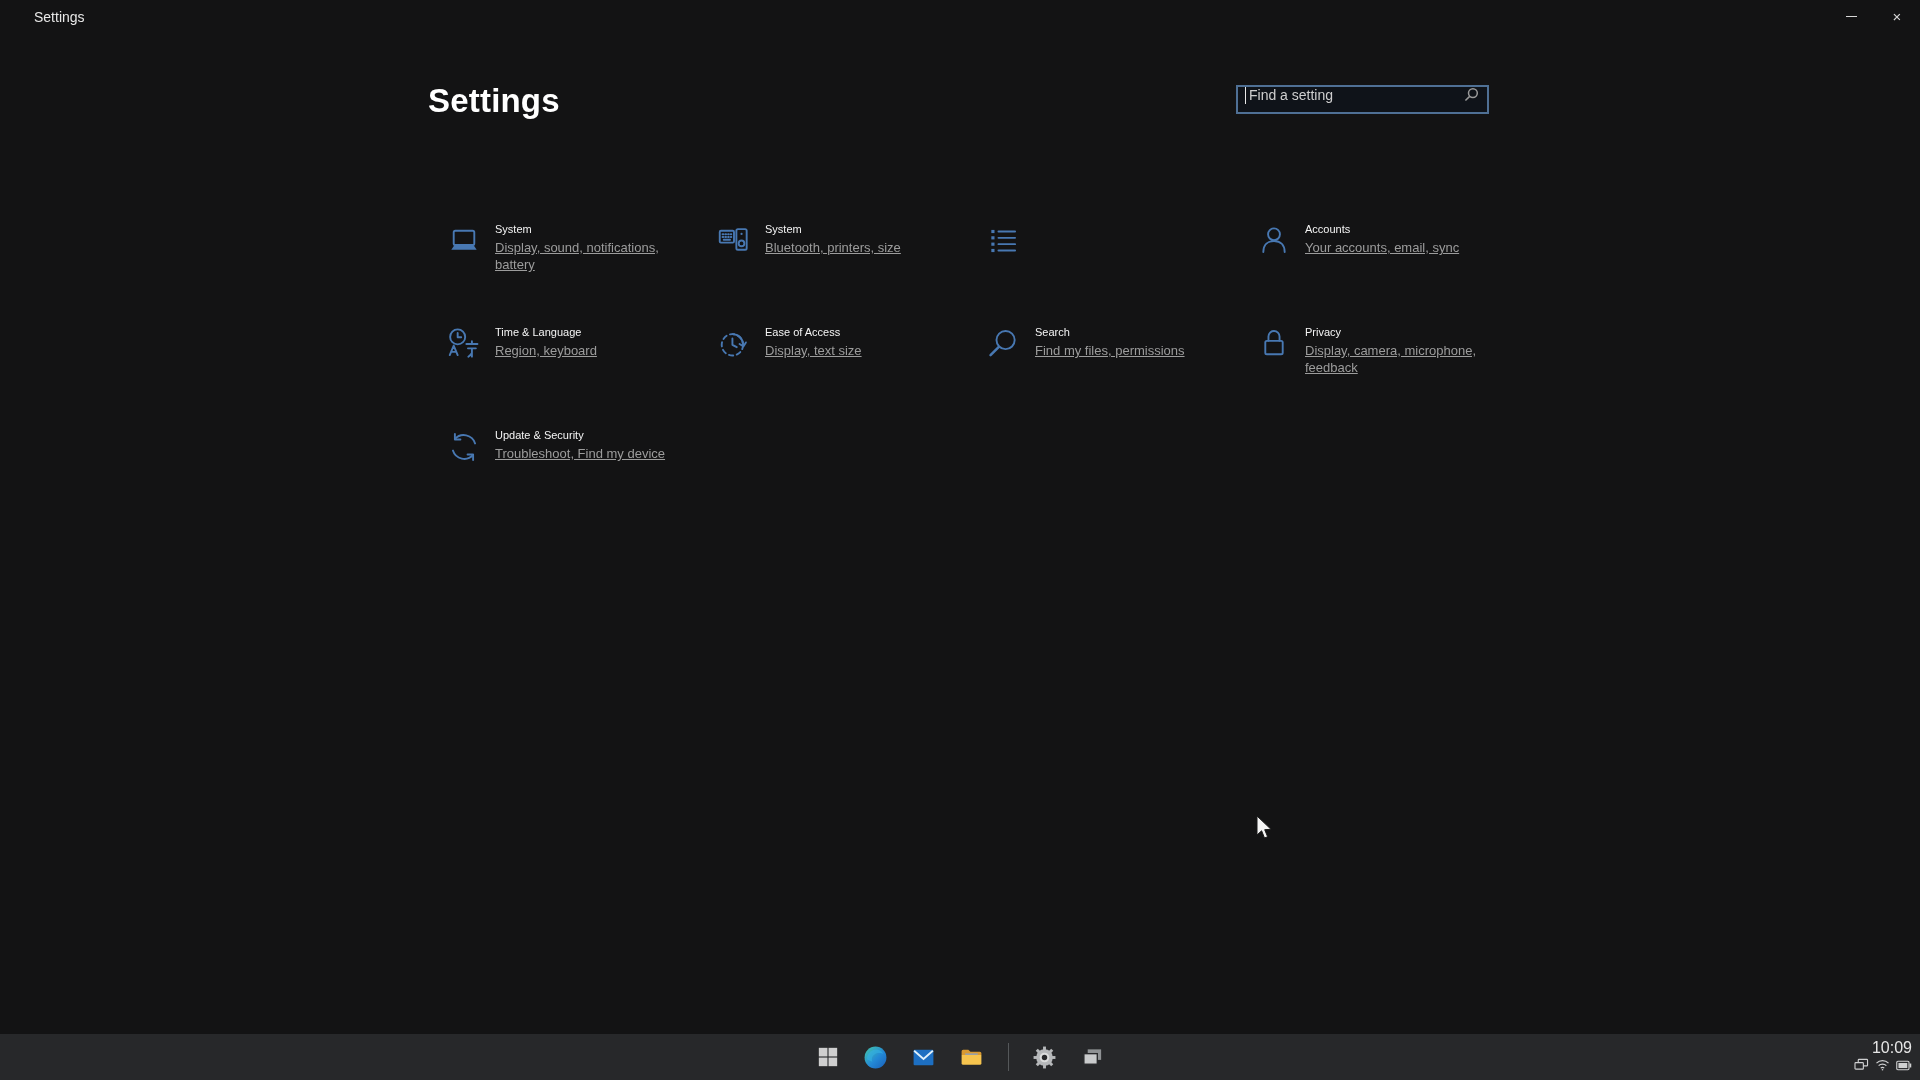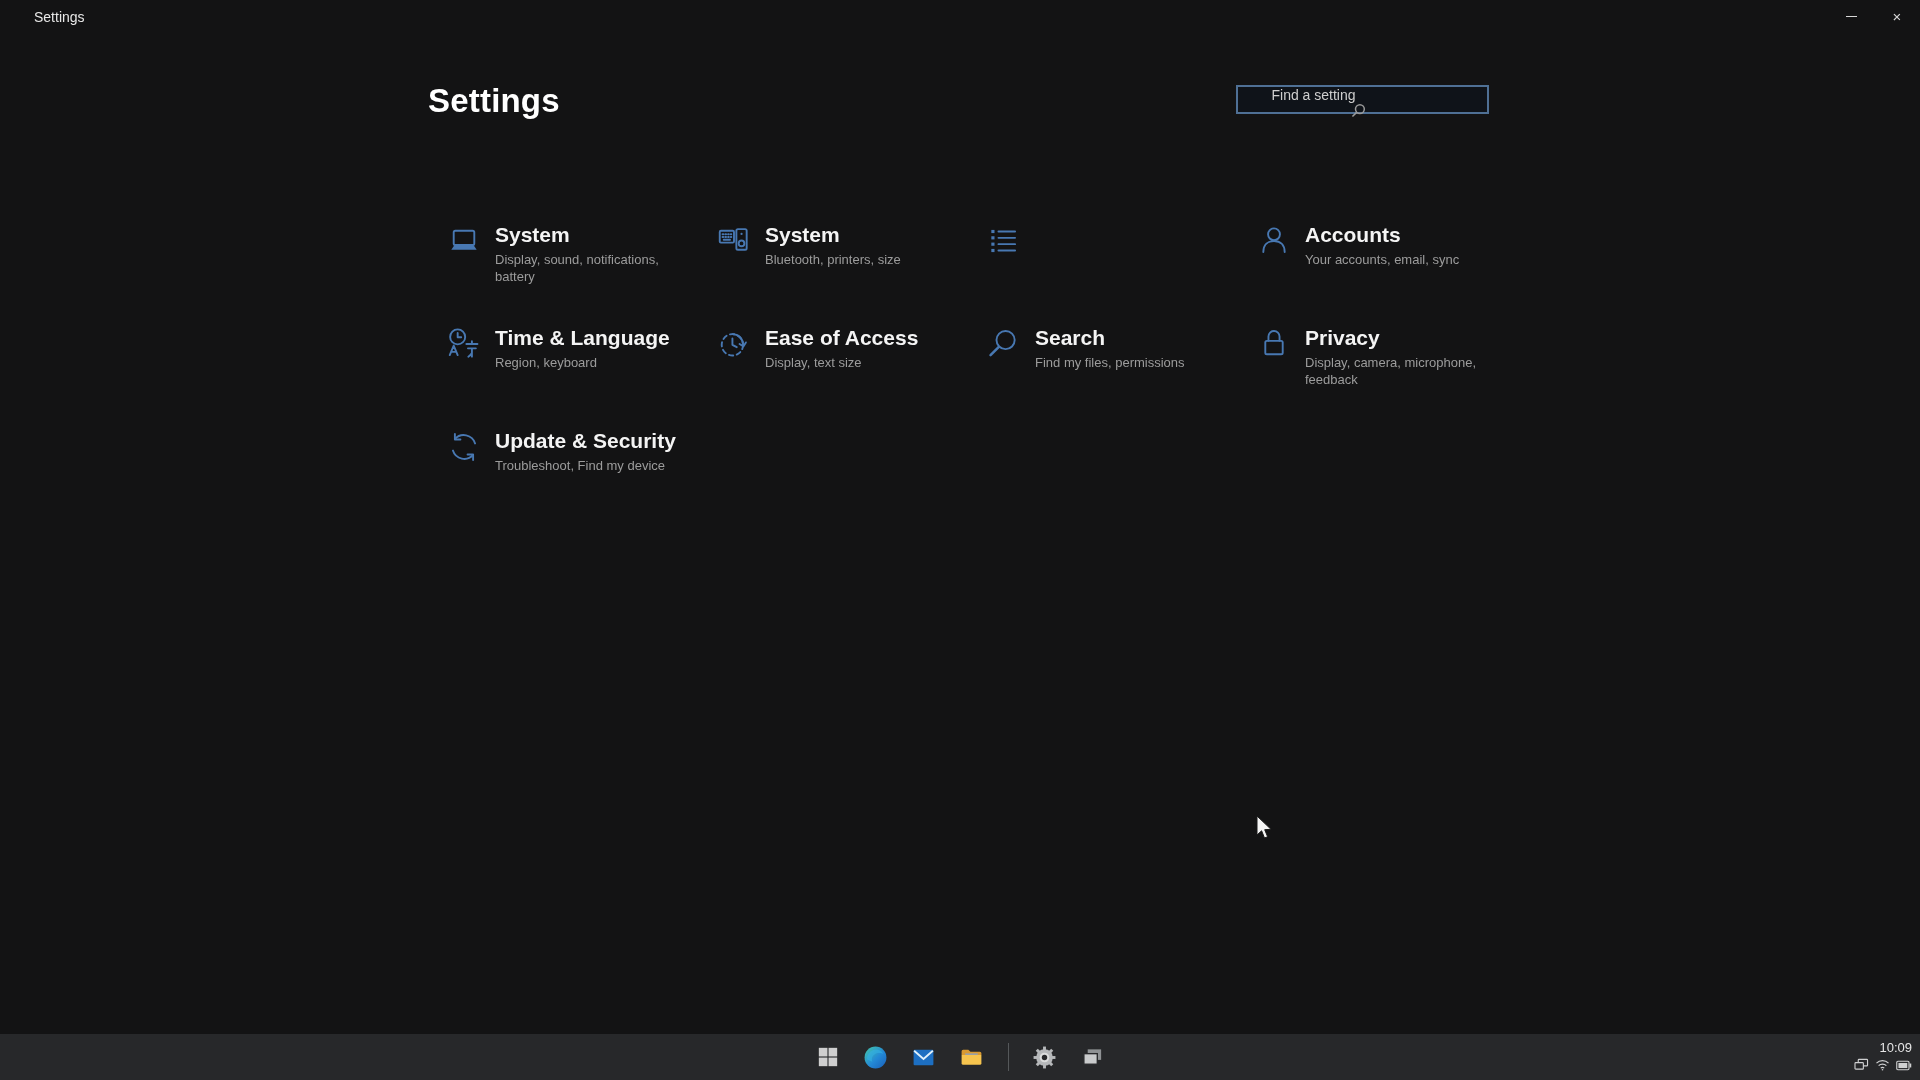--- a/index.html
+++ b/index.html
@@ -24,59 +24,59 @@
   }
   .win-btn.min span { display:block; width:11px; height:1px; background:#d8d8d8; }
 
   
   .page-title {
     position:absolute; left:428px; top:82px;
     font-size:33px; font-weight:600; color:#ffffff; letter-spacing:.2px;
   }
   .searchbox {
     position:absolute; left:1236px; top:85px; width:253px; height:29px;
-    background:#0f1319; border:2px solid #4f7095; display:flex; align-items:center;flex-direction:column;
+    background:#0f1319; border:2px solid #4f7095; display:flex; align-items:flex-start;
   }
   .searchbox .caret { width:1px; height:17px; background:#e8e8e8; margin-left:7px; }
   .searchbox input {
     flex:1; background:transparent; border:none; outline:none;
     color:#e0e0e0; font-size:14px; padding:0 4px 0 3px;
     font-family:"Liberation Sans", sans-serif;
   }
   .searchbox input::placeholder { color:#cfcfcf; opacity:1; }
   .searchbox .mag { margin-right:8px; display:flex; }
 
   
   .grid {
     position:absolute; left:445px; top:222px;
     display:grid; grid-template-columns:repeat(4,270px); grid-auto-rows:103px;
   }
   .cat { display:flex; align-items:flex-start; cursor:default; }
   .cat-icon { width:38px; height:38px; flex:0 0 38px; display:flex; }
   .cat-icon svg { width:38px; height:38px; }
   .cat-text { display:block; margin-left:12px; padding-top:1px; }
-  .cat-title { display:block; font-size:21px; font-weight:700; color:#f4f4f4; }
-  .cat-sub  { display:block; font-size:13px; color:#9c9c9c; line-height:17px; margin-top:4px; max-width:192px; }
+  .cat-title { display:block; font-size:11px; font-weight:400; color:#f4f4f4; }
+  .cat-sub  { display:block; font-size:13px; color:#9c9c9c; line-height:17px; margin-top:4px; max-width:192px;text-decoration:underline; }
 
   
   .taskbar {
     position:absolute; left:0; bottom:0; width:1920px; height:46px;
     background:#27282a;
   }
   .tb-center {
     position:absolute; left:0; bottom:0; width:1920px; height:46px;
     display:flex; align-items:center; justify-content:center; gap:22px;
   }
   .tb-icon { width:26px; height:26px; display:flex; align-items:center; justify-content:center; }
   .tb-sep { width:1px; height:28px; background:#55585a; margin:0 1px; }
   .tray {
     position:absolute; right:8px; bottom:0; height:46px;
     display:flex; flex-direction:column; align-items:flex-end; justify-content:center;
   }
-  .tray-time { font-size:13px; color:#e6e6e6; line-height:15px; }
+  .tray-time { font-size:16px; color:#e6e6e6; line-height:15px; }
   .tray-icons { display:flex; gap:6px; margin-top:2px; align-items:center; }
 
   
   .cursor { position:absolute; left:1255px; top:815px; pointer-events:none; }
 </style>
 </head>
 <body>
 
 <div class="titlebar">
   <span class="titlebar-title">Settings</span>

